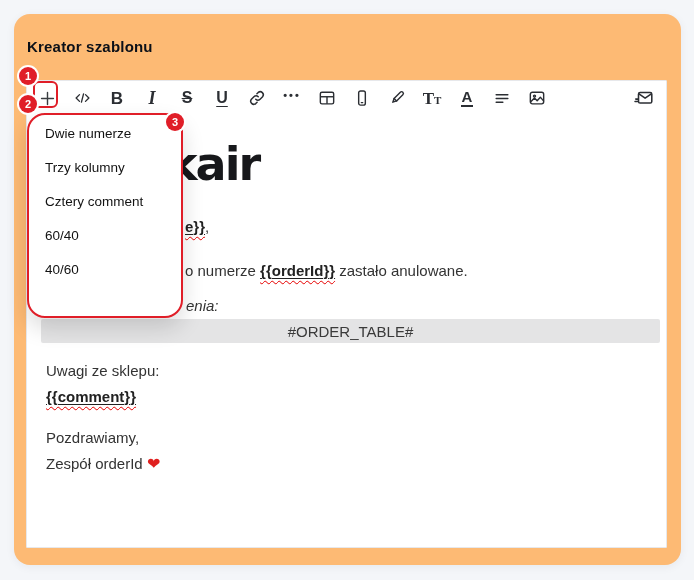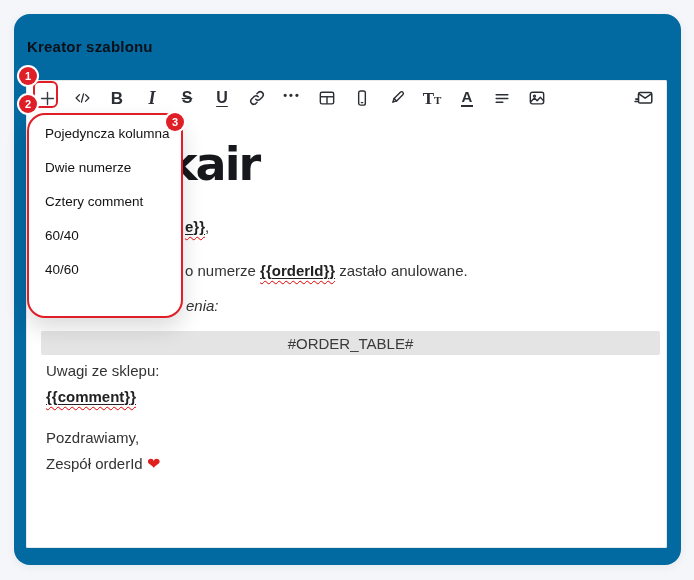--- a/index.html
+++ b/index.html
@@ -11,21 +11,21 @@
   *{box-sizing:border-box;margin:0;padding:0;}
   html,body{width:694px;height:580px;}
   body{
     background:#f4f6f9;
     font-family:"Liberation Sans","DejaVu Sans",sans-serif;
     position:relative;
     overflow:hidden;
   }
   .card{
     position:absolute;left:14px;top:14px;width:667px;height:551px;
-    background:#0369a1;border-radius:16px;
+    background:#fdba74;border-radius:16px;
     box-shadow:0 2px 10px rgba(20,30,60,.06);
   }
   .card-title{
     position:absolute;left:13px;top:24px;
     font-size:15px;font-weight:700;color:#0b1018;letter-spacing:.2px;
   }
   .editor-box{
     position:absolute;left:12px;top:66px;width:641px;height:468px;
     border:1px solid #e7e8eb;background:#fff;border-radius:1px;
   }
@@ -188,37 +188,37 @@
 
     <div>
       <div class="content-line logo-line">kair</div>
 
       <div class="content-line" style="left:158px;top:137px;"><span class="tvar"><span class="sq">e}}</span></span><span>,</span></div>
 
       <div class="content-line" style="left:158px;top:181px;"><span>o numerze </span><span class="tvar"><span class="sq">{{orderId}}</span></span><span> zastało anulowane.</span></div>
 
       <div class="content-line" style="left:159px;top:216px;font-style:italic;">enia:</div>
 
-      <div class="order-table-bar" style="background: rgb(228, 228, 229); margin-top: 12px;">#ORDER_TABLE#</div>
+      <div class="order-table-bar" style="background: rgb(228, 228, 229);">#ORDER_TABLE#</div>
 
       <div class="content-line" style="left:19px;top:281px;">Uwagi ze sklepu:</div>
 
       <div class="content-line" style="left:19px;top:307px;"><span class="tvar"><span class="sq">{{comment}}</span></span></div>
 
       <div class="content-line" style="left:19px;top:348px;">Pozdrawiamy,</div>
 
       <div class="content-line" style="left:19px;top:373px;"><span>Zespół orderId</span>&nbsp;<span class="heart" style="color: rgb(224, 32, 31);">❤</span></div>
     </div>
   </div>
 </div>
 
 <div class="plus-highlight"></div>
 <div class="badge" style="left:19px;top:67px;">1</div>
 <div class="badge" style="left:19px;top:95px;">2</div>
 
 <div class="dropdown">
-  <div class="dd-item">Pojedyncza kolumna</div>
   <div class="dd-item">Dwie numerze</div>
+  <div class="dd-item">Trzy kolumny</div>
   <div class="dd-item">Cztery comment</div>
   <div class="dd-item">60/40</div>
   <div class="dd-item">40/60</div>
 </div>
 <div class="badge" style="left:166px;top:113px;">3</div>
 
 </body></html>

